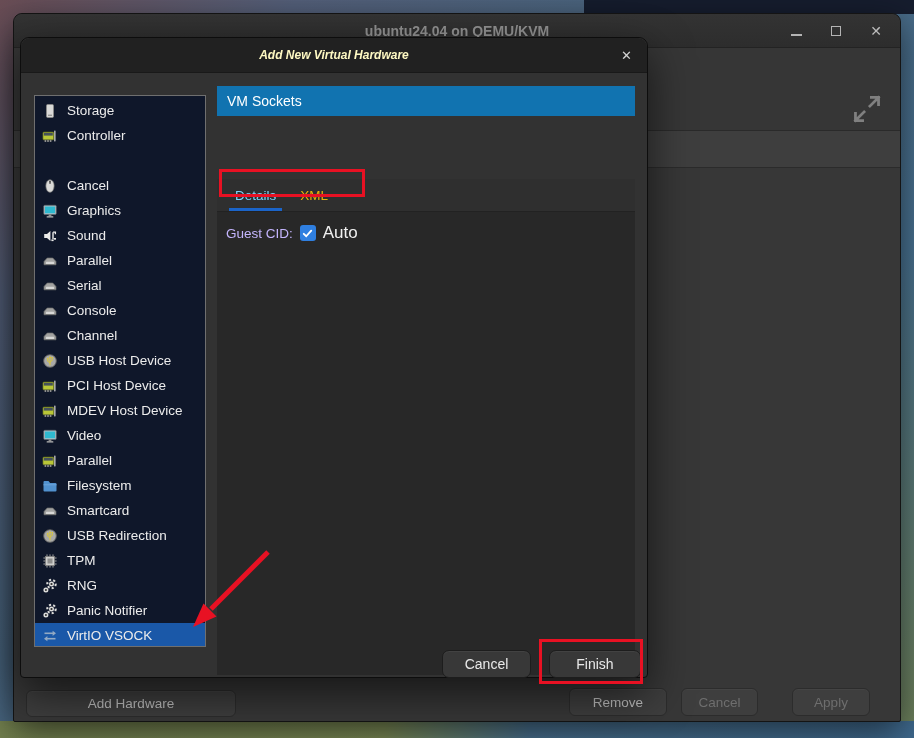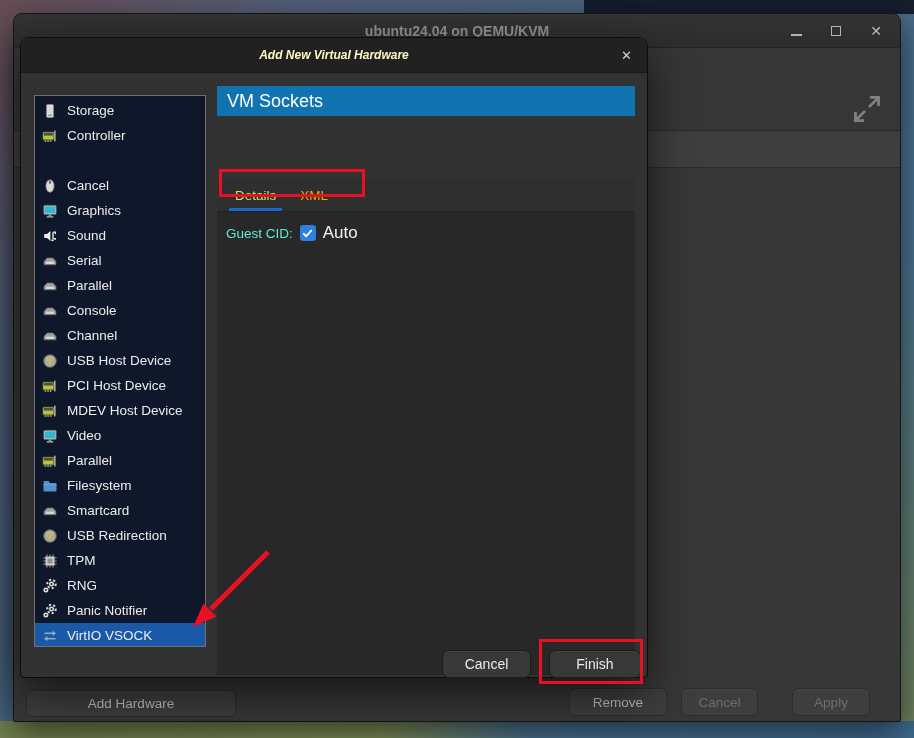--- a/index.html
+++ b/index.html
@@ -39,32 +39,32 @@
   .dlg-close{position:absolute;right:15px;top:0;height:35px;display:flex;align-items:center;
         color:#d4d4d4;font-size:13px;cursor:default;}
   .sidebar{position:absolute;left:13px;top:57px;width:172px;height:552px;background:#0f172a;
         border:1px solid #6f6f6f;overflow:hidden;padding-top:2px;}
   .sb-item{height:25px;display:flex;align-items:center;gap:9px;padding-left:7px;
         font-size:13.5px;color:#ececec;white-space:nowrap;cursor:default;}
   .sb-item.sel{background:var(--sel-blue);}
   .sb-item svg{flex:0 0 16px;}
   .sb-spacer{height:25px;}
   .content{position:absolute;left:196px;top:48px;width:418px;height:589px;}
-  .vmheader{height:30px;background:var(--header-blue);color:#fff;font-size:18px;
+  .vmheader{height:30px;background:var(--header-blue);color:#fff;font-size:14px;
         line-height:30px;padding-left:10px;}
   .notebook{position:absolute;left:0;top:93px;width:418px;height:496px;background:#282828;}
   .tabstrip{height:33px;background:#2f2f2f;border-bottom:1px solid #222;display:flex;
         align-items:stretch;padding-left:6px;}
   .tab{padding:0 12px;display:flex;align-items:center;font-size:13.5px;color:#eab308;
         position:relative;cursor:default;}
-  .tab.active{color:#bef264;}
+  .tab.active{color:#7dd3fc;}
   .tab.active::after{content:"";position:absolute;left:6px;right:6px;bottom:0;height:3px;
         background:var(--tab-blue);}
   .field-row{display:flex;align-items:center;gap:7px;padding:11px 0 0 9px;}
-  .field-label{font-size:13.5px;color:#5eead4;}
+  .field-label{font-size:13.5px;color:#c4b5fd;}
   .checkbox{width:16px;height:16px;border-radius:3px;background:var(--check-blue);
         display:flex;align-items:center;justify-content:center;cursor:default;}
   .cb-label{font-size:17px;color:#f0f0f0;}
   .dbtn{position:absolute;background:#383838;border:1px solid #1d1d1d;border-radius:7px;
         color:#e9e9e9;font-size:14px;display:flex;align-items:center;justify-content:center;
         box-shadow:inset 0 1px rgba(255,255,255,.05);cursor:default;}
   
   .ann-rect{position:absolute;border:3px solid var(--ann-red);pointer-events:none;}
   .ann-svg{position:absolute;left:0;top:0;width:914px;height:738px;pointer-events:none;}
 </style>
@@ -152,28 +152,28 @@
             <rect x="11.8" y="10" width="2.2" height="1.7" fill="#ececea"></rect>
             <rect x="9.4" y="11.4" width="2.2" height="1.7" fill="#ececea"></rect>
           </svg>
           <span>Sound</span>
         </div>
         <div class="sb-item">
           <svg width="16" height="16" viewBox="0 0 16 16">
             <path d="M2 8.5 L5.2 5 h5.6 L14 8.5 v3.3 H2 Z" fill="#a3a3a1" stroke="#6e6e6c" stroke-width=".7"></path>
             <rect x="4" y="8.7" width="8" height="2.2" rx=".5" fill="#d8d8d6"></rect>
           </svg>
+          <span>Parallel</span>
+        </div>
+        <div class="sb-item">
+          <svg width="16" height="16" viewBox="0 0 16 16">
+            <path d="M2 8.5 L5.2 5 h5.6 L14 8.5 v3.3 H2 Z" fill="#a3a3a1" stroke="#6e6e6c" stroke-width=".7"></path>
+            <rect x="4" y="8.7" width="8" height="2.2" rx=".5" fill="#d8d8d6"></rect>
+          </svg>
           <span>Serial</span>
-        </div>
-        <div class="sb-item">
-          <svg width="16" height="16" viewBox="0 0 16 16">
-            <path d="M2 8.5 L5.2 5 h5.6 L14 8.5 v3.3 H2 Z" fill="#a3a3a1" stroke="#6e6e6c" stroke-width=".7"></path>
-            <rect x="4" y="8.7" width="8" height="2.2" rx=".5" fill="#d8d8d6"></rect>
-          </svg>
-          <span>Parallel</span>
         </div>
         <div class="sb-item">
           <svg width="16" height="16" viewBox="0 0 16 16">
             <path d="M2 8.5 L5.2 5 h5.6 L14 8.5 v3.3 H2 Z" fill="#a3a3a1" stroke="#6e6e6c" stroke-width=".7"></path>
             <rect x="4" y="8.7" width="8" height="2.2" rx=".5" fill="#d8d8d6"></rect>
           </svg>
           <span>Console</span>
         </div>
         <div class="sb-item">
           <svg width="16" height="16" viewBox="0 0 16 16">

